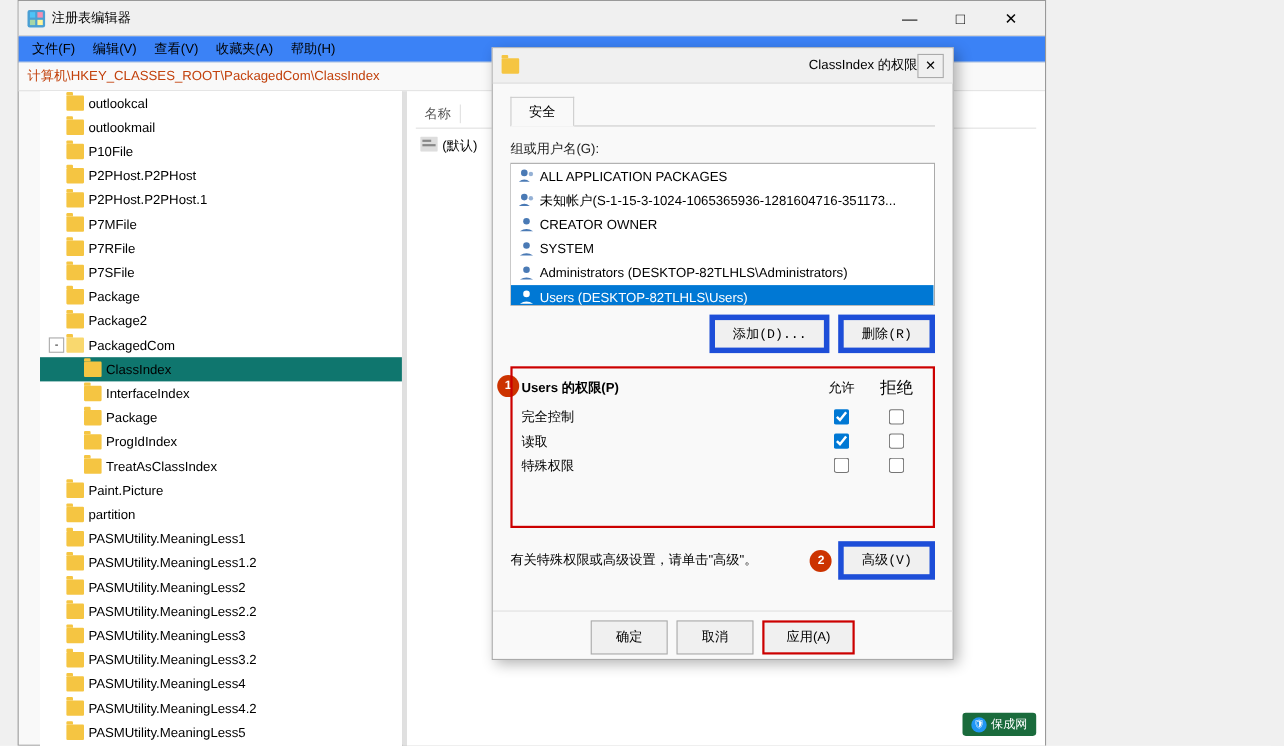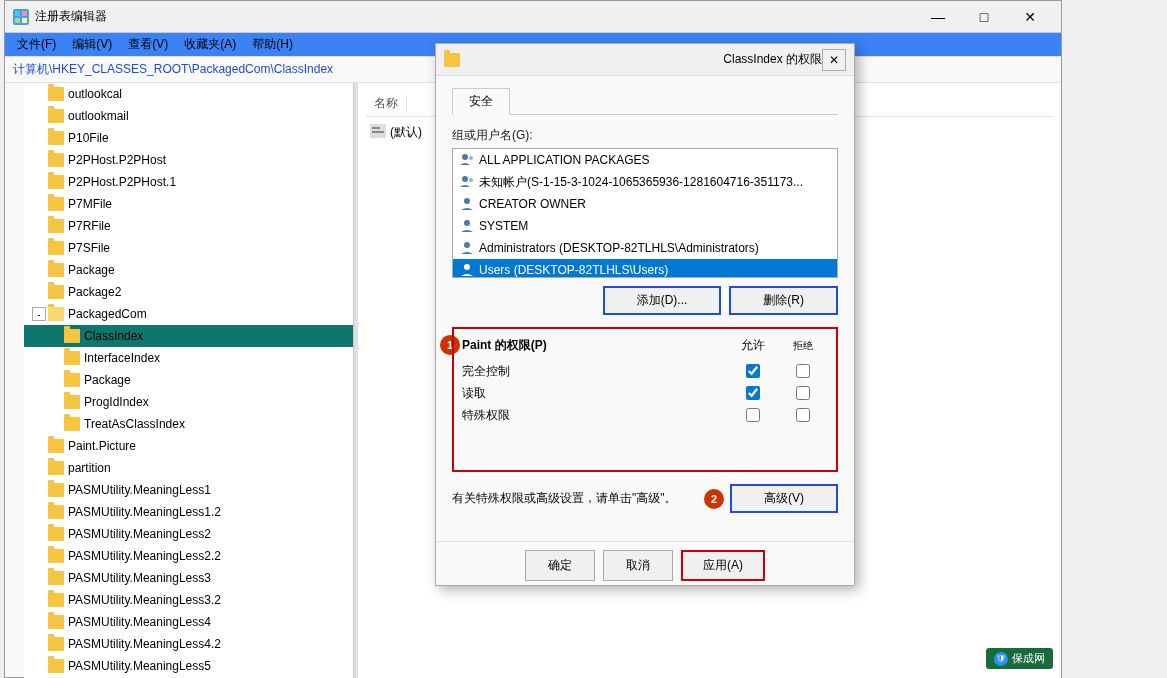--- a/index.html
+++ b/index.html
@@ -9,22 +9,22 @@
       background: #f0f0f0;
       width: 1167px;
       height: 678px;
       overflow: hidden;
       position: relative;
     }
 
     
     .main-window {
       position: absolute;
-      top: 0; left: 4px;
-      width: 1058px;
+      top: 0; left: 16px;
+      width: 935px;
       height: 678px;
       background: #f9f9f9;
       border: 1px solid #999;
     }
 
     
     .title-bar {
       display: flex;
       align-items: center;
       background: #f0f0f0;
@@ -75,21 +75,21 @@
     .address-bar {
       display: flex;
       align-items: center;
       background: #f9f9f9;
       height: 26px;
       border-bottom: 1px solid #e0e0e0;
       padding: 0 8px;
       font-size: 12px;
     }
     .address-path {
-      color: #1d4ed8;
+      color: #c2410c;
     }
 
     
     .content-area {
       display: flex;
       height: calc(678px - 82px);
       padding-left: 19px;
     }
 
     
@@ -297,26 +297,27 @@
     }
 
     
     .btn-row {
       display: flex;
       justify-content: flex-end;
       gap: 8px;
       margin-bottom: 12px;
     }
     .dialog-btn {
-      padding: 4px 32px;
-      border: 2px solid #1d4ed8;
+      padding: 4px 16px;
+      border: 5px solid #1d4ed8;
       background: #f0f0f0;
       cursor: pointer;
       font-size: 12px;
       min-width: 70px;
+      font-family: Liberation Mono, monospace;
     }
 
     
     .permissions-section {
       border: 2px solid #cc0000;
       padding: 8px;
       margin-bottom: 12px;
       position: relative;
     }
     .perm-header {
@@ -330,21 +331,21 @@
       font-weight: bold;
     }
     .perm-col-allow {
       width: 50px;
       text-align: center;
       font-size: 12px;
     }
     .perm-col-deny {
       width: 50px;
       text-align: center;
-      font-size: 10px;
+      font-size: 15px;
     }
     .perm-row {
       display: flex;
       align-items: center;
       height: 22px;
     }
     .perm-row-label {
       flex: 1;
       font-size: 12px;
     }
@@ -716,21 +717,21 @@
         <button class="dialog-btn">添加(D)...</button>
         <button class="dialog-btn">删除(R)</button>
       </div>
 
       <div style="position:relative;">
 
         <div class="badge" style="left:-12px; top:8px;">1</div>
 
         <div class="permissions-section">
           <div class="perm-header">
-            <span class="perm-label">Paint 的权限(P)</span>
+            <span class="perm-label">Users 的权限(P)</span>
             <span class="perm-col-allow">允许</span>
             <span class="perm-col-deny">拒绝</span>
           </div>
 
           <div class="perm-row">
             <span class="perm-row-label">完全控制</span>
             <div class="perm-checkbox">
               <input type="checkbox" checked="" style="">
             </div>
             <div class="perm-checkbox">

